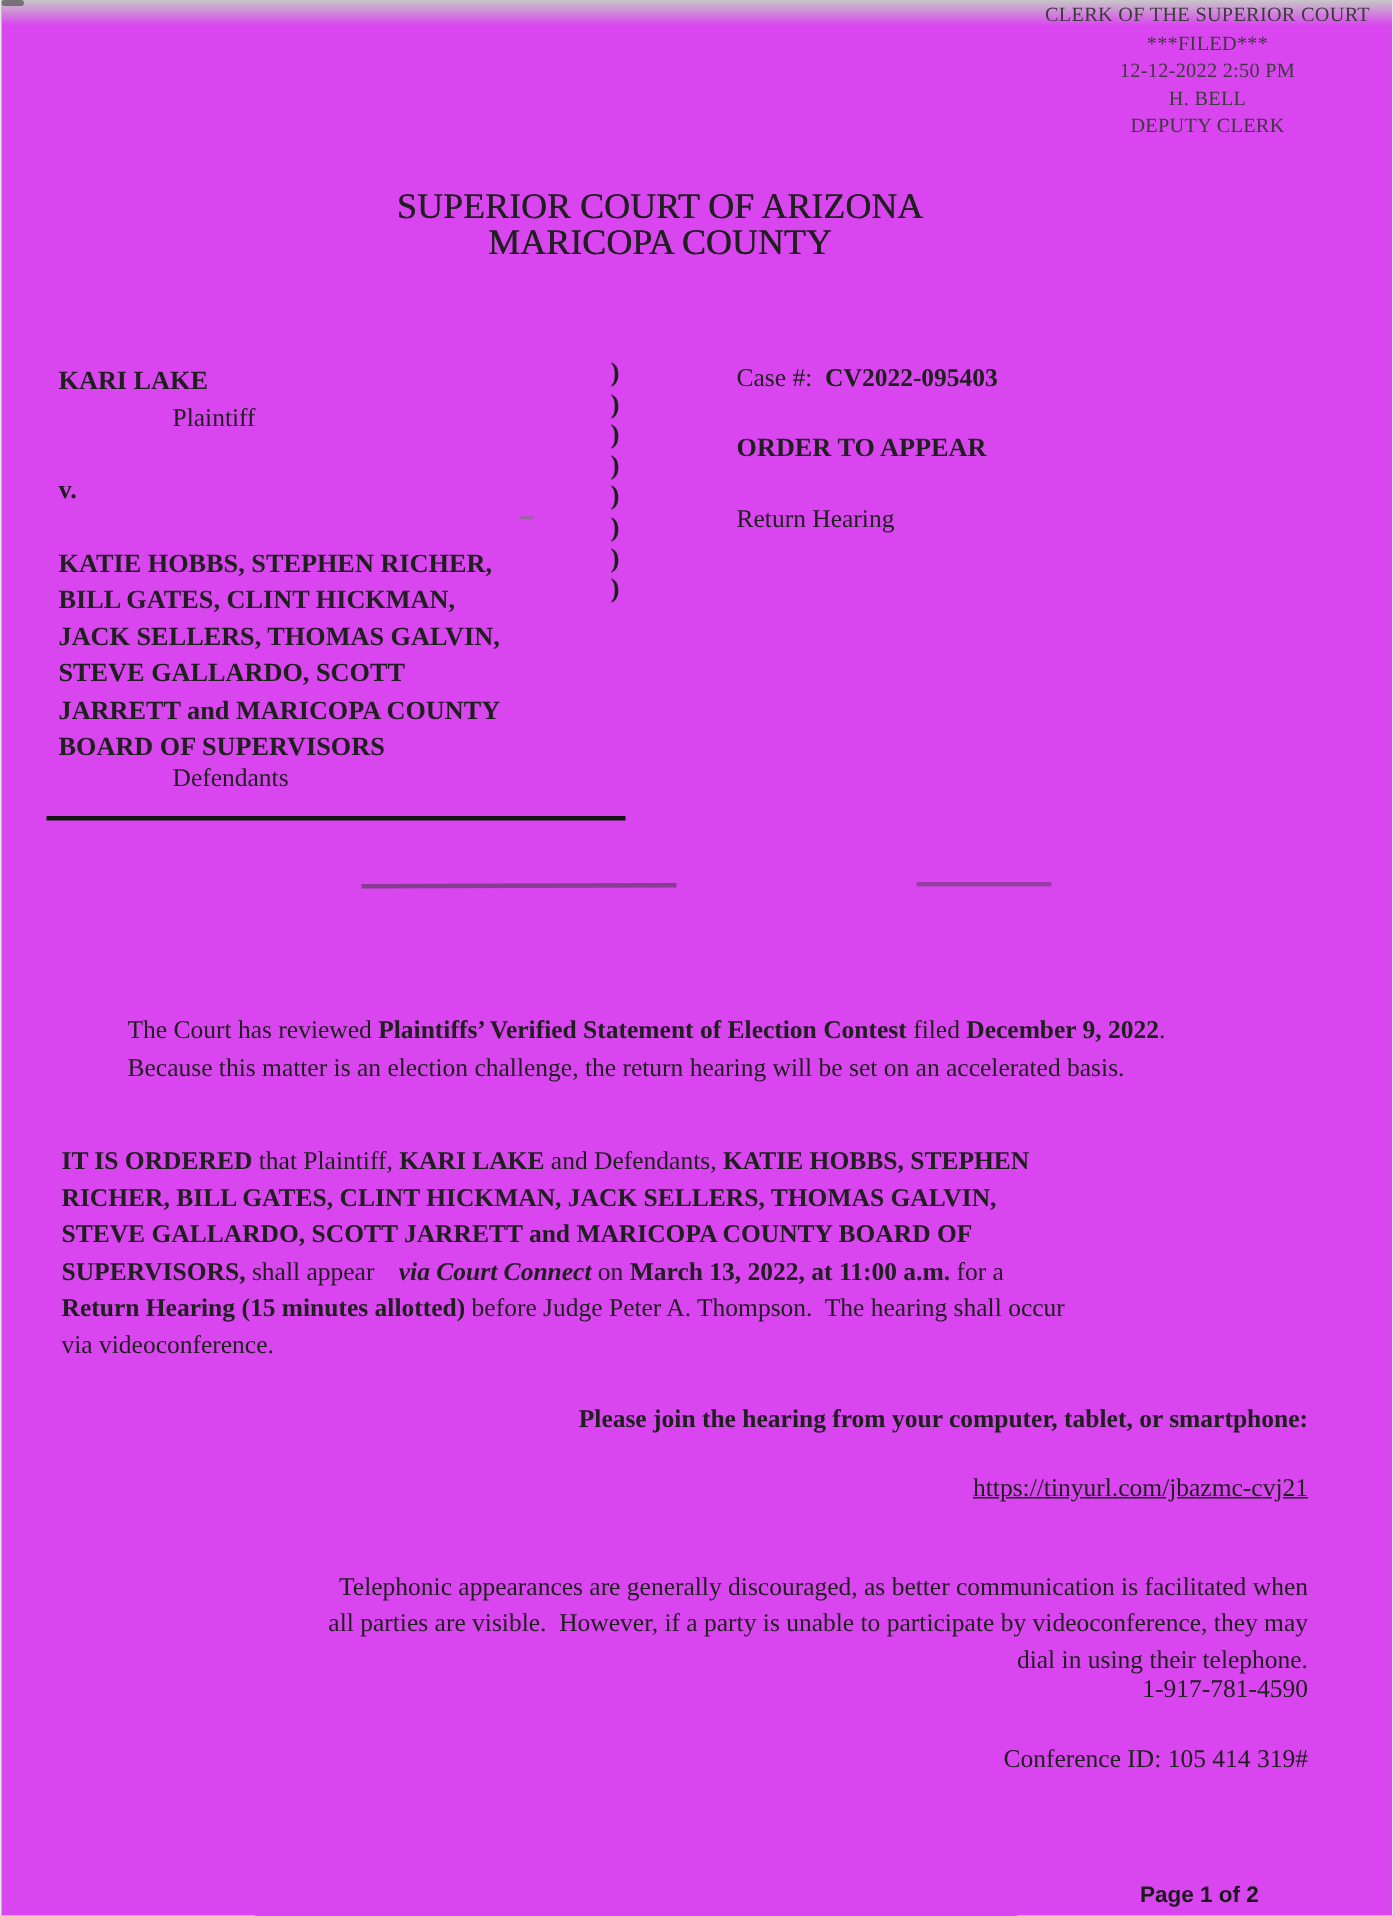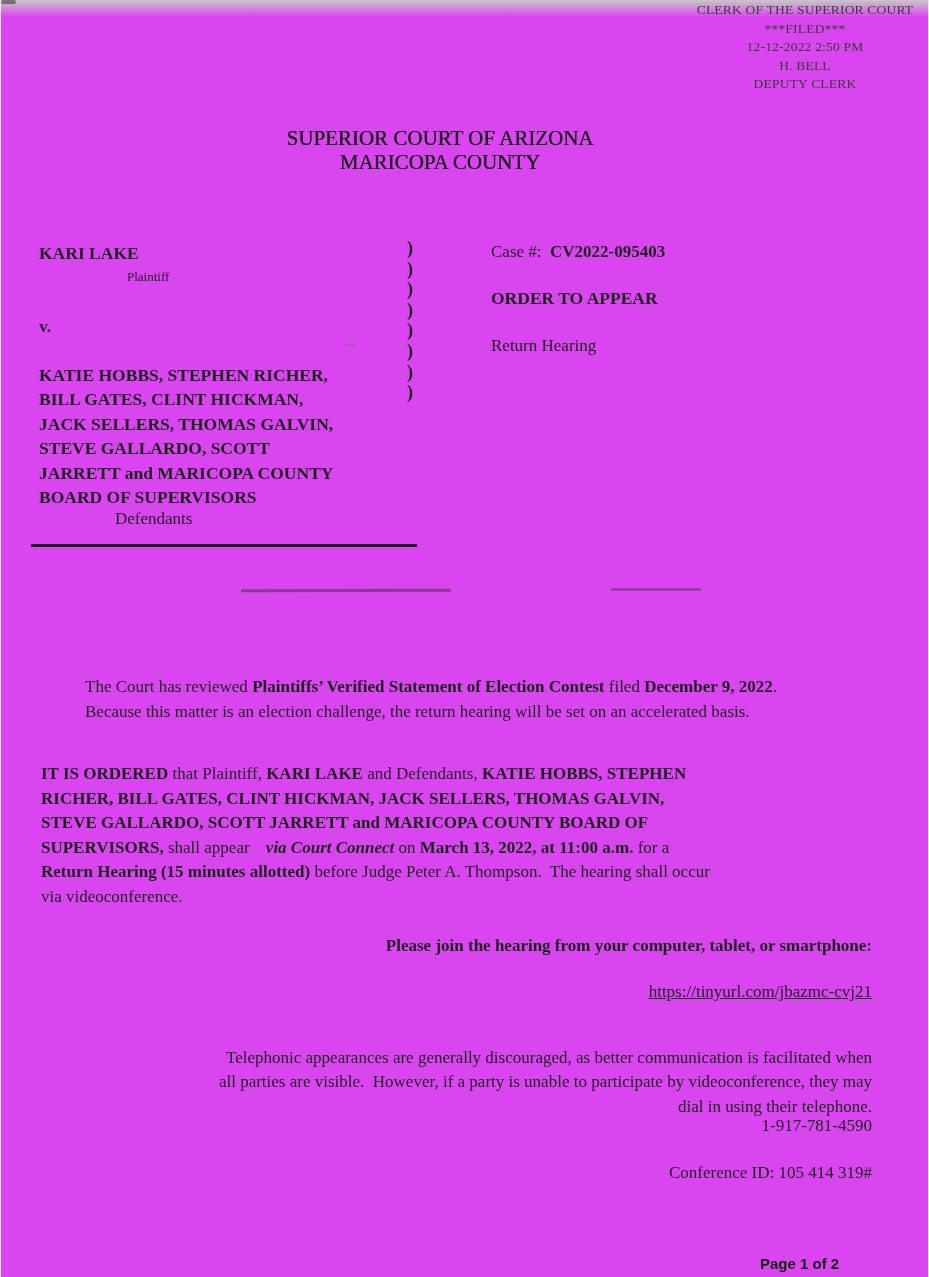--- a/index.html
+++ b/index.html
@@ -11,26 +11,26 @@
     overflow:hidden;
     font-family:"Liberation Serif","DejaVu Serif",serif;
     color:#1f1f1f;
   }
   .scan-edge{position:absolute;top:0;left:0;width:100%;height:17px;
     background:linear-gradient(180deg,#c7c7c7 0%,rgba(255,255,255,0) 100%);}
   .corner-mark{position:absolute;top:0;left:0;width:15px;height:4px;background:#5a5a5a;opacity:.75;border-radius:2px;}
   .stamp{position:absolute;left:676px;top:1px;width:256px;text-align:center;
     font-size:13.5px;line-height:18.6px;letter-spacing:.2px;color:#3b3b3b;white-space:pre-line;}
   .court-title{position:absolute;left:9px;top:126px;width:860px;text-align:center;
-    font-size:21px;line-height:24px;white-space:pre-line;text-shadow:.3px 0 0 currentColor;}
+    font-size:24px;line-height:24px;white-space:pre-line;text-shadow:.3px 0 0 currentColor;}
   .b{font-weight:bold;}
   .i{font-style:italic;margin-left:12px;}
   .u{text-decoration:underline;}
   .plaintiff-name{position:absolute;left:38px;top:243px;font-size:17.5px;font-weight:bold;}
-  .plaintiff-role{position:absolute;left:126px;top:269px;font-size:13px;}
+  .plaintiff-role{position:absolute;left:114px;top:269px;font-size:17px;}
   .versus{position:absolute;left:38px;top:316px;font-size:17.5px;font-weight:bold;}
   .defendants{position:absolute;left:38px;top:363px;font-size:17.5px;font-weight:bold;
     line-height:24.4px;white-space:pre-line;}
   .defendant-role{position:absolute;left:114px;top:509px;font-size:17px;}
   .paren-col{position:absolute;left:406px;top:238px;font-size:18px;font-weight:bold;
     line-height:20.6px;white-space:pre-line;}
   .case-line{position:absolute;left:490px;top:242px;font-size:17px;white-space:pre;}
   .order-title{position:absolute;left:490px;top:288px;font-size:17.5px;font-weight:bold;}
   .hearing-type{position:absolute;left:490px;top:336px;font-size:17px;}
   .caption-rule{position:absolute;left:30px;top:544px;width:386px;height:3px;background:#151515;}

